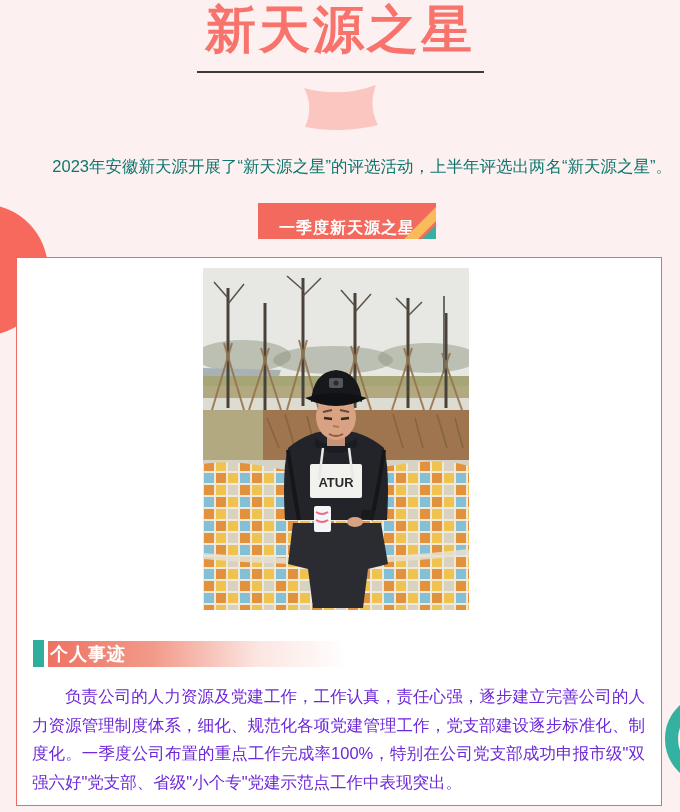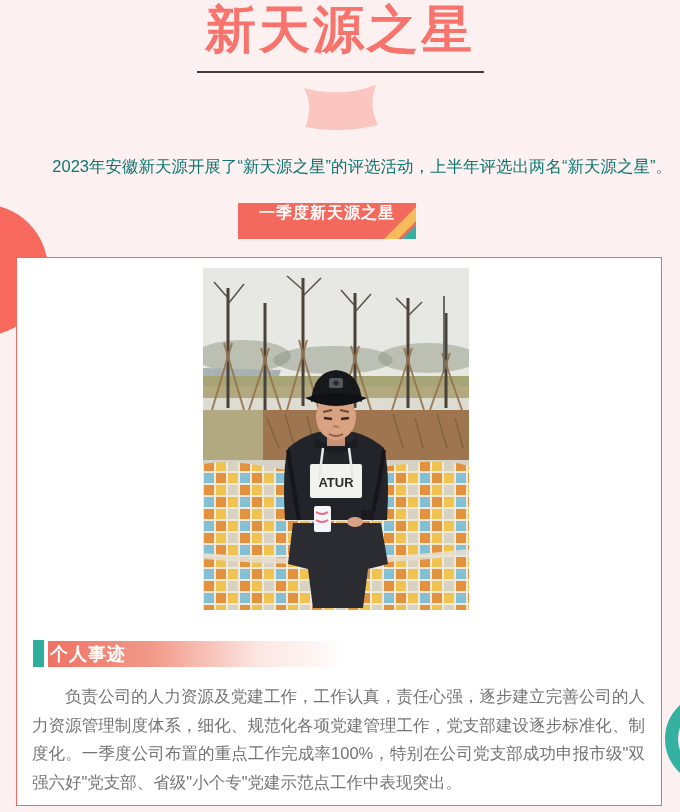--- a/index.html
+++ b/index.html
@@ -27,23 +27,23 @@
     position:absolute;top:71px;left:197px;width:287px;height:2px;
     background:#3b3b3b;z-index:2;
   }
   .pillow{position:absolute;top:84px;left:303px;width:76px;height:46px;z-index:2;}
   .intro-text{
     position:absolute;top:156px;left:0;width:672px;text-align:right;
     font-size:16.5px;color:#0f766e;white-space:nowrap;z-index:2;
   }
   
   .quarter-btn{
-    position:absolute;top:203px;left:238px;width:178px;height:36px;
+    position:absolute;top:203px;left:258px;width:178px;height:36px;
     background:#f4695e;color:#ffffff;z-index:2;
-    display:flex;align-items:flex-start;justify-content:center;
+    display:flex;align-items:flex-end;justify-content:center;
     font-size:16px;font-weight:bold;letter-spacing:1px;cursor:pointer;
   }
   .btn-corner{position:absolute;right:0;bottom:0;width:38px;height:38px;}
   
   .profile-card{
     position:absolute;top:257px;left:16px;width:646px;height:549px;
     box-sizing:border-box;background:#ffffff;border:1.5px solid #f0695e;z-index:3;
   }
   .photo-frame{position:absolute;top:10px;left:186px;width:266px;height:342px;}
   .person-name{
@@ -53,21 +53,21 @@
   .section-header{position:absolute;top:382px;left:16px;height:27px;}
   .teal-bar{position:absolute;left:0;top:0;width:11px;height:27px;background:#2fae9e;}
   .section-label{
     position:absolute;left:15px;top:1px;width:300px;height:26px;
     line-height:26px;padding-left:2px;box-sizing:border-box;
     color:#ffffff;font-size:18px;font-weight:bold;letter-spacing:1px;
     background:linear-gradient(90deg,#ee7263 0%,#f29a8a 35%,rgba(248,205,196,0.5) 70%,rgba(253,240,241,0) 100%);
   }
   .bio-text{
     position:absolute;top:424px;left:15px;width:613px;
-    font-size:16.5px;line-height:28.5px;color:#737373;
+    font-size:16.5px;line-height:28.5px;color:#6d28d9;
     text-indent:2em;text-align:justify;
   }
 </style>
 </head>
 <body>
 
 <div class="coral-circle"></div>
 <div class="teal-ring"></div>
 
 <div class="page-title">新天源之星</div>

